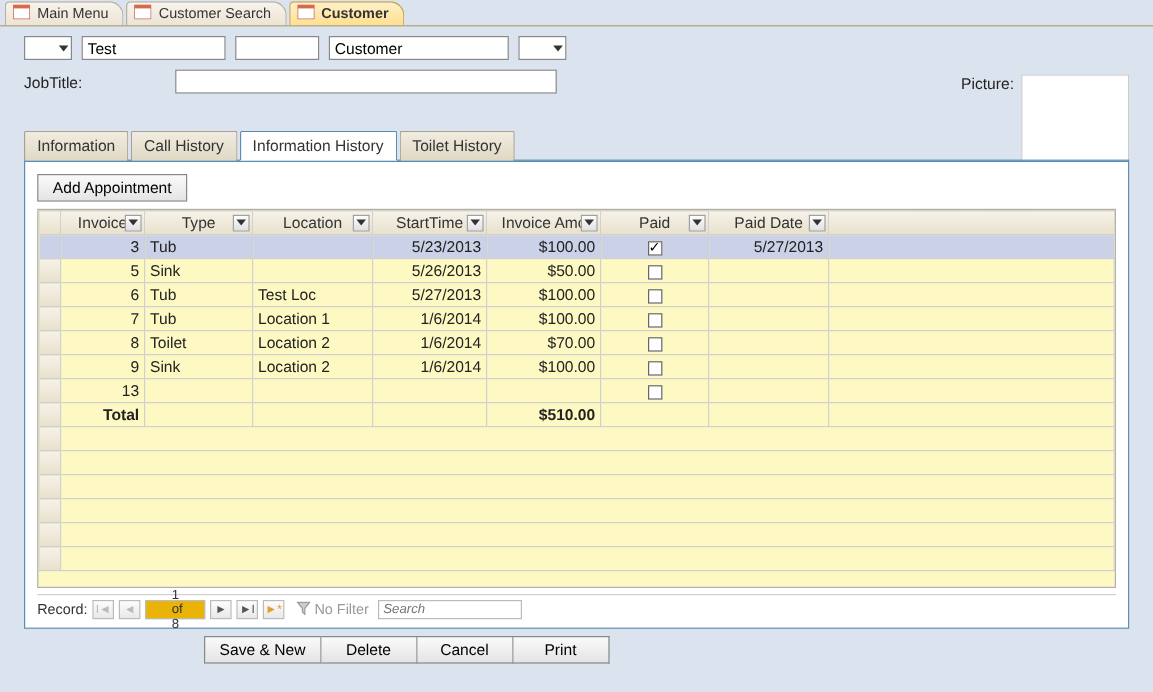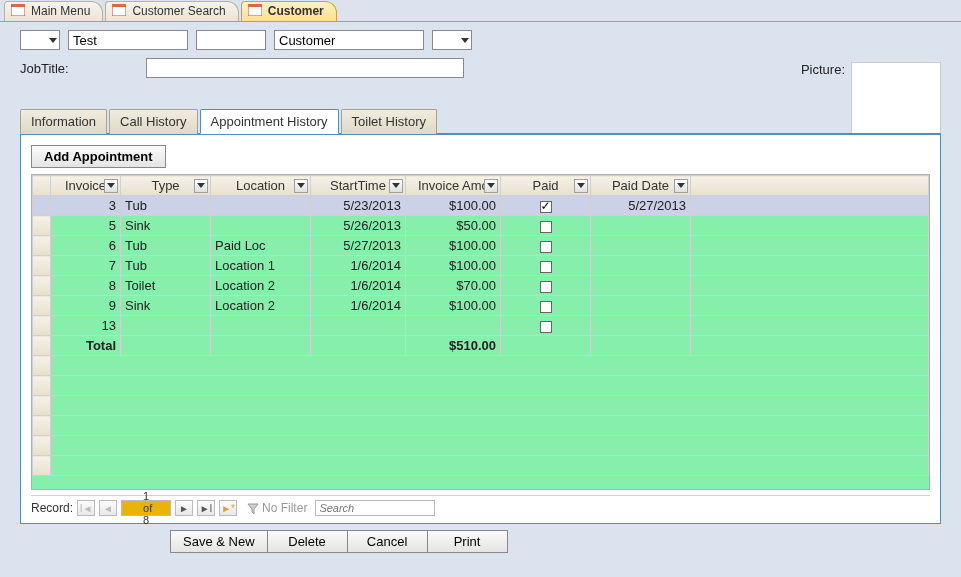--- a/index.html
+++ b/index.html
@@ -133,28 +133,28 @@
     position: relative;
   }
 
   .btn {
     font: inherit;
     padding: 3px 12px;
     background: linear-gradient(#fafafa, #e4e4e4);
     border: 1px solid #888;
     cursor: pointer;
   }
-  .add-btn { margin-bottom: 6px; font-weight: bold; }
+  .add-btn { margin-bottom: 6px; }
 
   
   .grid-wrap {
     border: 1px solid #b0b0b0;
     height: 316px;
     overflow: hidden;
-    background: #86efac;
+    background: #fef9c3;
     position: relative;
   }
   table.grid {
     border-collapse: collapse;
     width: 100%;
     table-layout: fixed;
     font-size: 13px;
   }
   table.grid th, table.grid td {
     border: 1px solid #d0d0d0;
@@ -238,21 +238,21 @@
   .nav-btn.disabled { color: #bbb; cursor: default; }
   .rec-count-box {
     width: 50px; height: 16px;
     border: 1px solid #bbb;
     background: #eab308;
     font-size: 11px;
     padding: 0 21px;
     display: flex; align-items: center;
   }
   .filter-area {
-    display: flex; align-items: flex-end; gap: 3px;
+    display: flex; align-items: flex-start; gap: 3px;
     color: #999;
     margin-left: 6px;
   }
   .search-input {
     width: 120px; height: 16px;
     border: 1px solid #bbb;
     font: inherit; font-size: 11px;
     color: #888; font-style: italic;
     padding: 0 3px;
     margin-left: 4px;
@@ -324,21 +324,21 @@
   </div>
 
   <div class="jobtitle-row">
     <span style="width:120px;display:inline-block">JobTitle:</span>
     <input class="text-input" style="width: 318px;" value="">
   </div>
 
   <div class="inner-tab-strip">
     <div class="inner-tab"><span>Information</span></div>
     <div class="inner-tab"><span>Call History</span></div>
-    <div class="inner-tab active"><span>Appointment History</span></div>
+    <div class="inner-tab active"><span>Information History</span></div>
     <div class="inner-tab"><span>Toilet History</span></div>
   </div>
 
   <div class="inner-panel">
     <button class="btn add-btn">Add Appointment</button>
 
     <div class="grid-wrap">
       <table class="grid">
         <thead>
           <tr>
@@ -387,21 +387,21 @@
               <td class="col-start">5/26/2013</td>
               <td class="col-amt">$50.00</td>
               <td class="col-paid"><span class="checkbox"></span></td>
               <td class="col-pdate"></td>
               <td class="col-fill"></td>
             </tr>
             <tr>
               <td class="row-selector"></td>
               <td class="col-invoice">6</td>
               <td class="col-type">Tub</td>
-              <td class="col-loc">Paid Loc</td>
+              <td class="col-loc">Test Loc</td>
               <td class="col-start">5/27/2013</td>
               <td class="col-amt">$100.00</td>
               <td class="col-paid"><span class="checkbox"></span></td>
               <td class="col-pdate"></td>
               <td class="col-fill"></td>
             </tr>
             <tr>
               <td class="row-selector"></td>
               <td class="col-invoice">7</td>
               <td class="col-type">Tub</td>

